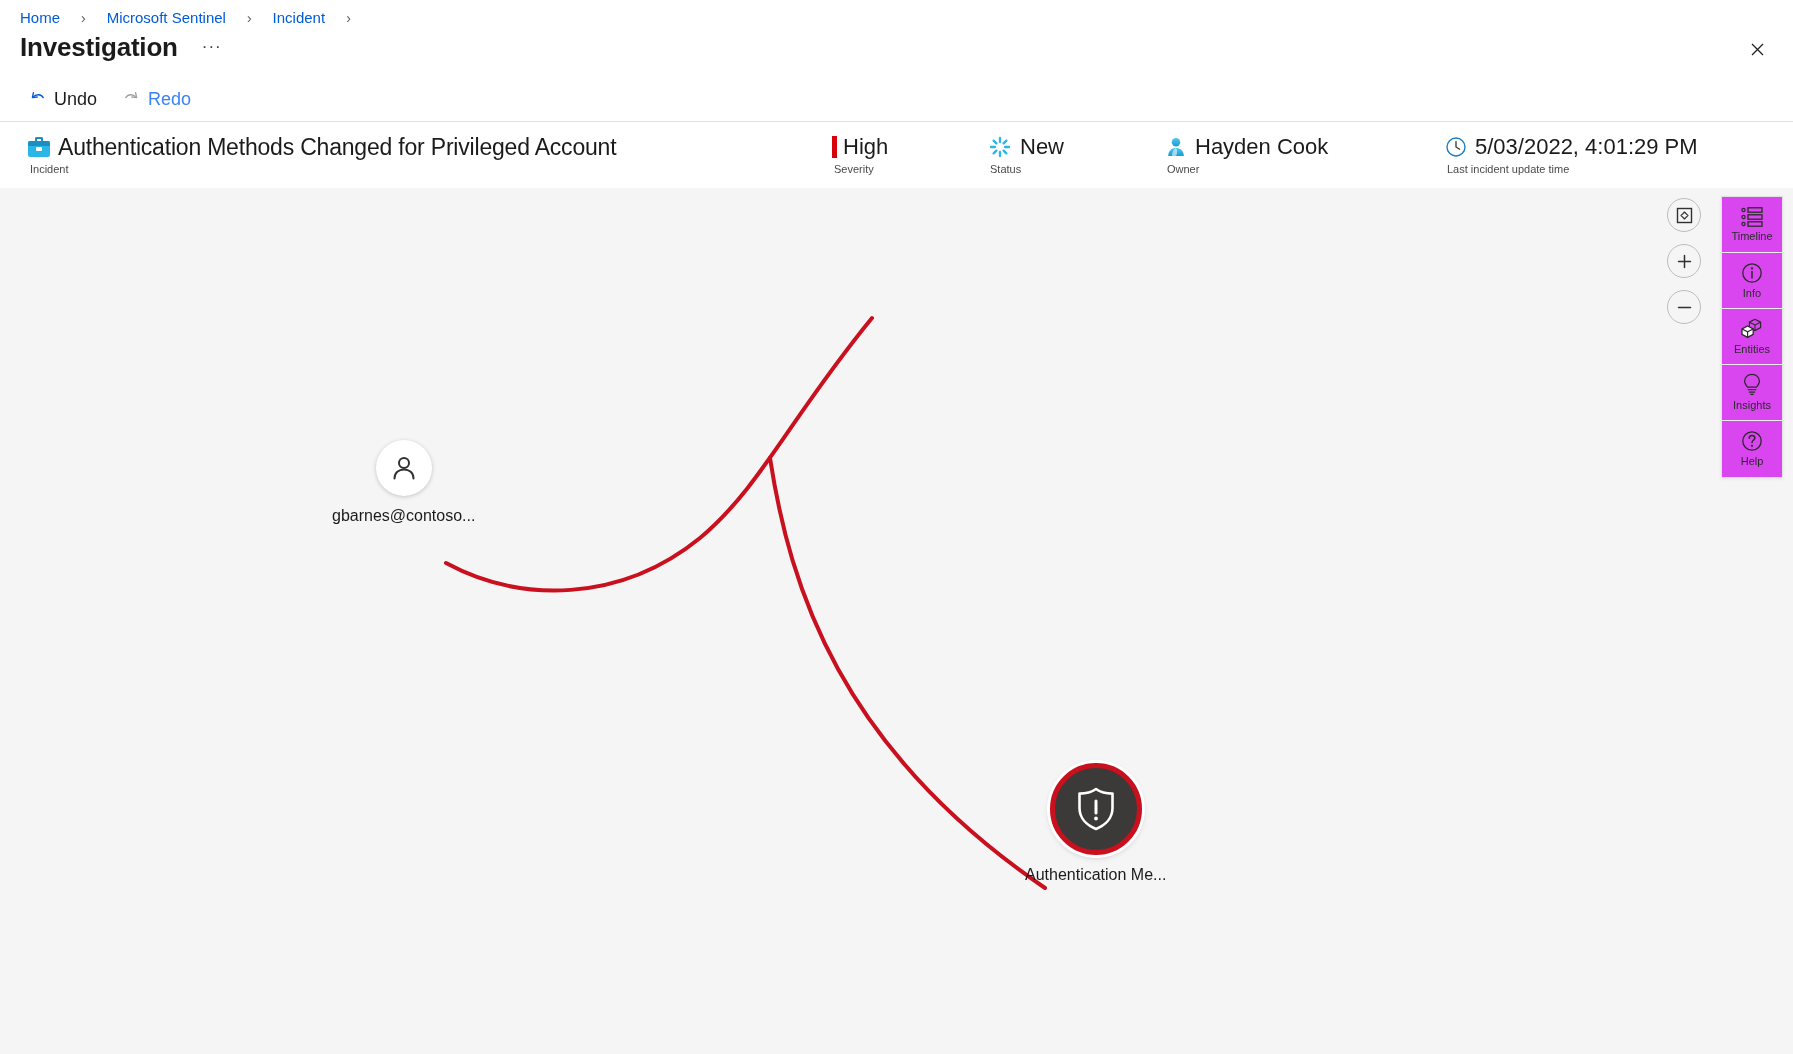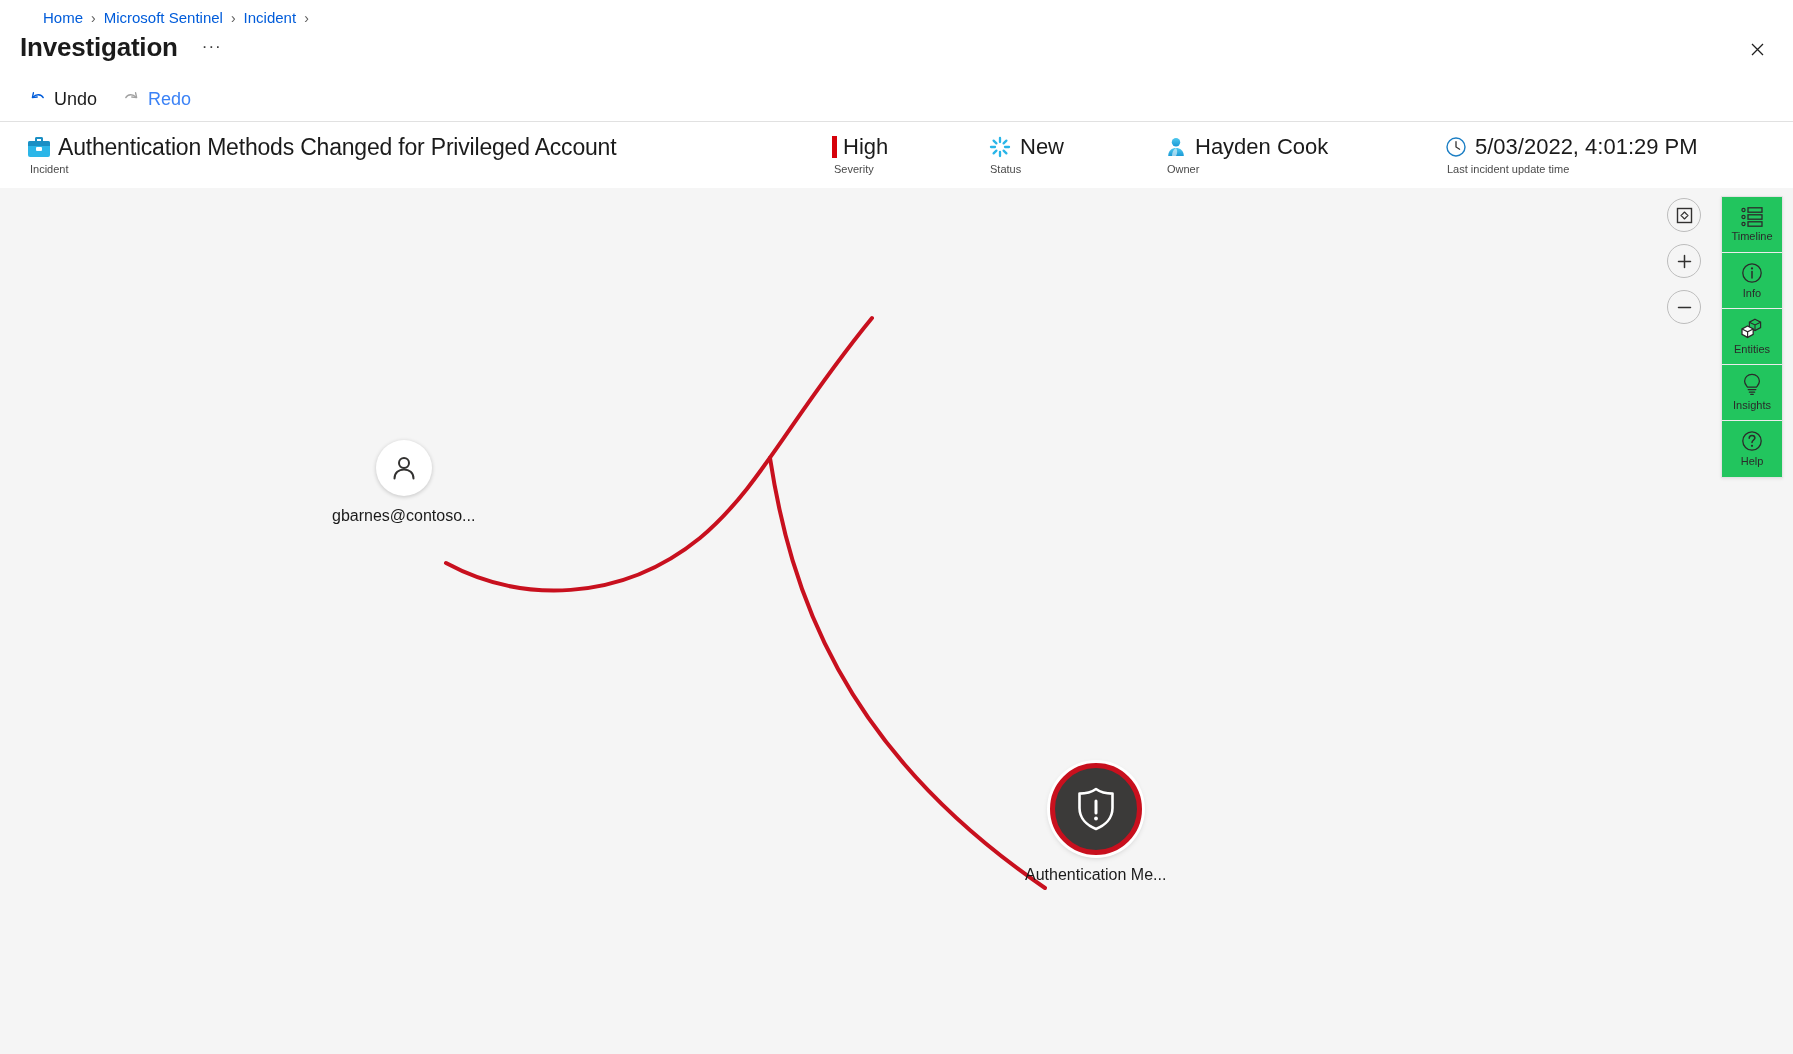--- a/index.html
+++ b/index.html
@@ -7,22 +7,22 @@
     width: 1793px; height: 1054px;
     font-family: "Liberation Sans", sans-serif;
     background: #ffffff;
     overflow: hidden;
   }
   .page { position: relative; width: 1793px; height: 1054px; background: #ffffff; }
 
   
   .breadcrumb {
     position: absolute; left: 20px; top: 8px;
-    display: flex; align-items: center; gap: 8px;
-    font-size: 15px; line-height: 20px; margin-left: 23px;
+    display: flex; align-items: center; gap: 21px;
+    font-size: 15px; line-height: 20px;
   }
   .crumb-link { color: #015cda; cursor: pointer; white-space: nowrap; }
   .crumb-sep { color: #5d5d5d; font-size: 14px; }
 
   
   .title-row {
     position: absolute; left: 20px; top: 30px;
     display: flex; align-items: center; gap: 18px;
   }
   .page-title {
@@ -139,21 +139,21 @@
   .zoom-btn {
     width: 34px; height: 34px; border-radius: 50%;
     border: 1px solid #bdbdbd; background: #f5f5f5;
     display: flex; align-items: center; justify-content: center;
     cursor: pointer; color: #323130;
   }
 
   
   .tool-rail {
     position: absolute; right: 10px; top: 8px; width: 62px;
-    background: #22c55e; border: 1px solid #e3e3e3;
+    background: #d946ef; border: 1px solid #e3e3e3;
     display: flex; flex-direction: column;
     box-shadow: 0 1px 3px rgba(0,0,0,0.08);
   }
   .tool-item {
     height: 56px; display: flex; flex-direction: column;
     align-items: center; justify-content: center; gap: 3px;
     border-bottom: 1px solid #ececec; cursor: pointer;
     color: #2b2b2b;
   }
   .tool-item:last-child { border-bottom: none; }

